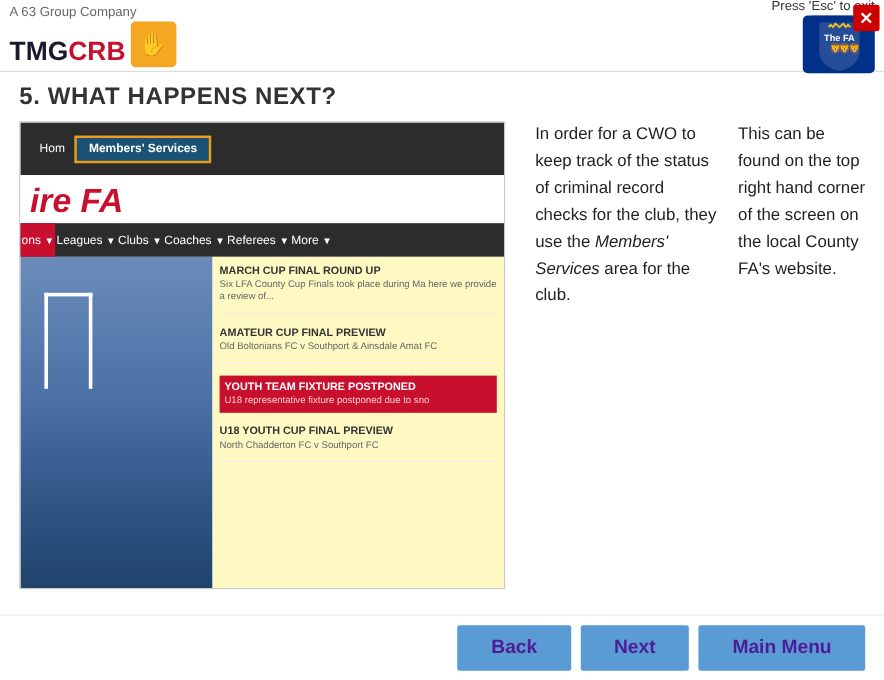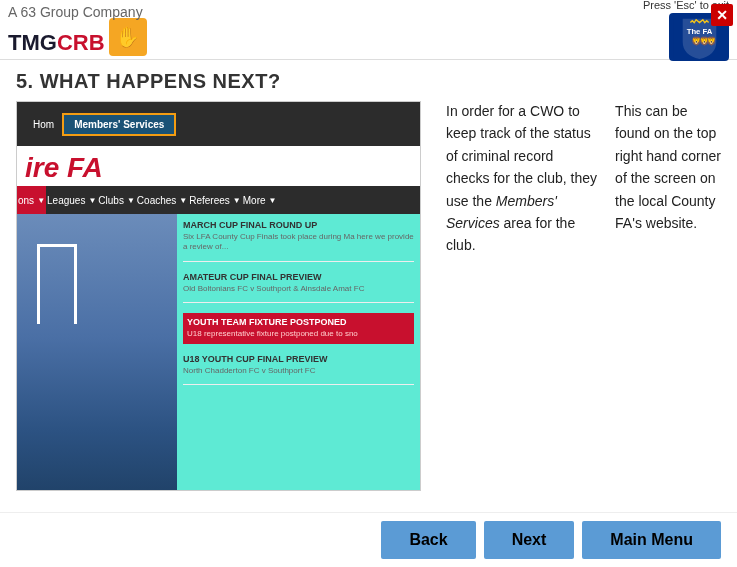--- a/index.html
+++ b/index.html
@@ -21,21 +21,21 @@
       background: #fff;
       border-bottom: 1px solid #ddd;
       height: 60px;
     }
     #logo-area {
       display: flex;
       align-items: center;
       gap: 6px;
     }
     #a63-text {
-      font-size: 14px;
+      font-size: 11px;
       color: #666;
       position: absolute;
       top: 4px;
       left: 8px;
     }
     #tmg-logo {
       display: flex;
       align-items: flex-end;
       margin-top: 14px;
     }
@@ -224,21 +224,21 @@
       color: white;
       font-size: 11px;
       font-weight: bold;
       background: rgba(0,0,0,0.5);
       padding: 2px 4px;
     }
 
     #fake-articles {
       flex: 1;
       padding: 6px;
-      background: #5eead4;
+      background: #fef9c3;
       overflow: hidden;
     }
     .fake-article {
       margin-bottom: 10px;
       padding-bottom: 8px;
       border-bottom: 1px solid #eee;
     }
     .fake-article-title {
       font-size: 9px;
       font-weight: bold;
@@ -298,21 +298,21 @@
       gap: 8px;
       background: #fff;
       border-top: 1px solid #eee;
     }
     .nav-btn {
       padding: 10px 28px;
       font-size: 16px;
       font-weight: bold;
       cursor: pointer;
       border: none;
-      color: #000000;
+      color: #4c1d95;
       border-radius: 2px;
     }
     #back-btn { background: #5b9bd5; }
     #menu-btn { background: #5b9bd5; }
     #next-btn { background: #5b9bd5; }
 
     
     #fa-shield {
       width: 55px;
       height: 50px;

